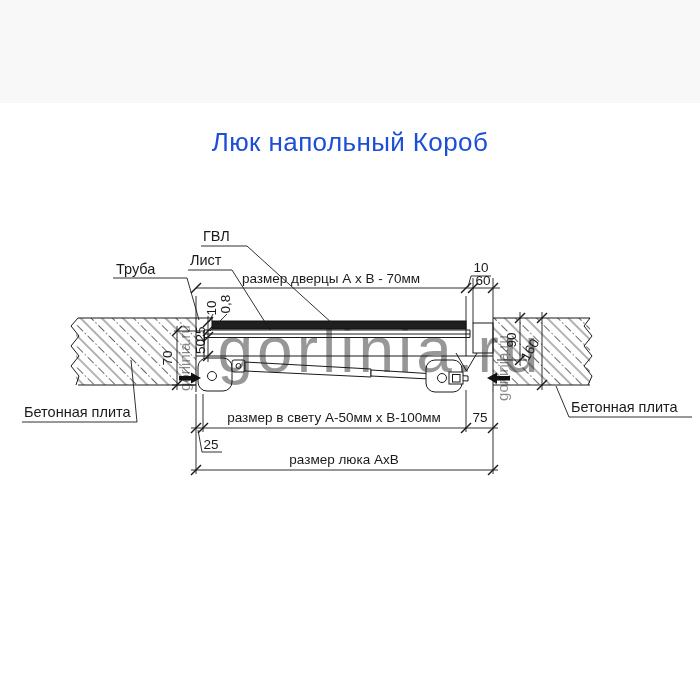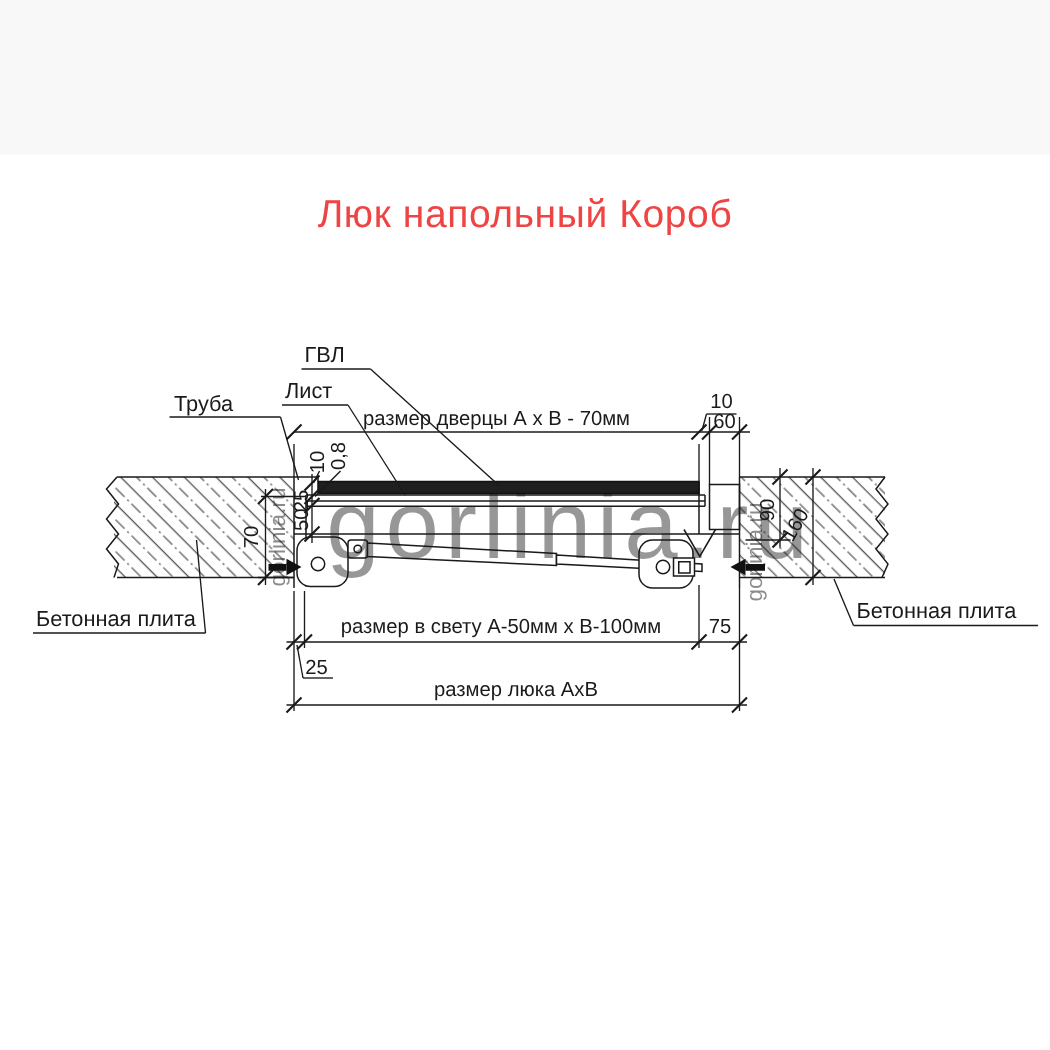--- a/index.html
+++ b/index.html
@@ -1,19 +1,19 @@
 <!DOCTYPE html>
 <html><head>
 <meta charset="utf-8">
 <style>
   html,body{margin:0;padding:0;background:#fff;}
   body{width:700px;height:700px;position:relative;font-family:"Liberation Sans",sans-serif;overflow:hidden;}
   .title{
     position:absolute;top:127px;left:0;width:700px;text-align:center;
-    font-size:26px;color:#ef4444;letter-spacing:.4px;z-index:2;
+    font-size:26px;color:#1d4ed8;letter-spacing:.4px;z-index:2;
   }
   svg{position:absolute;left:0;top:0;z-index:1;}
   svg text{font-family:"Liberation Sans",sans-serif;fill:#1a1a1a;font-size:13.5px;}
   svg text.lbl{font-size:14.5px;}
   svg text.wm{font-size:64px;letter-spacing:4px;opacity:.45;}
   svg text.wms{font-size:15px;opacity:.5;}
 </style>
 </head>
 <body>
 

